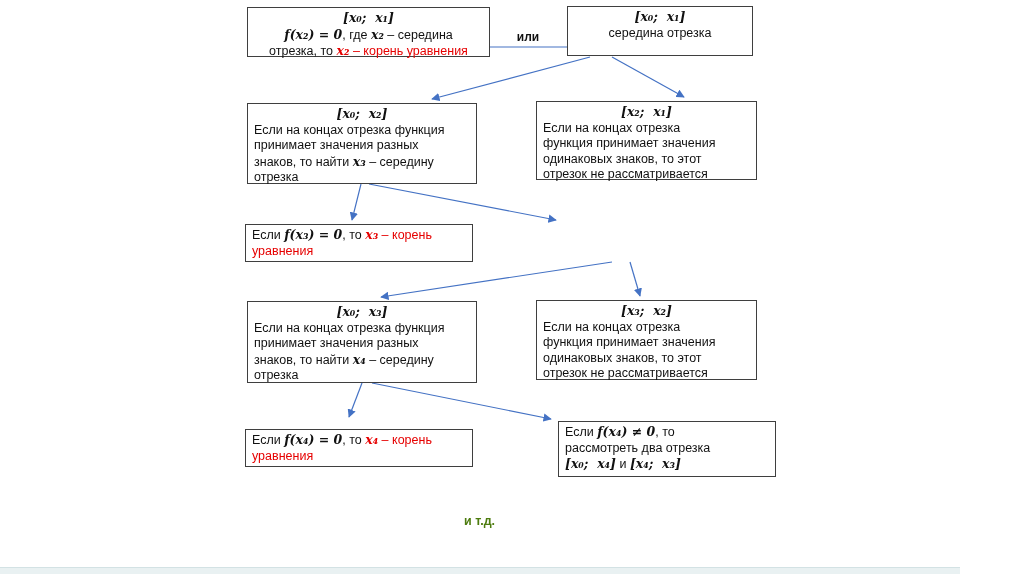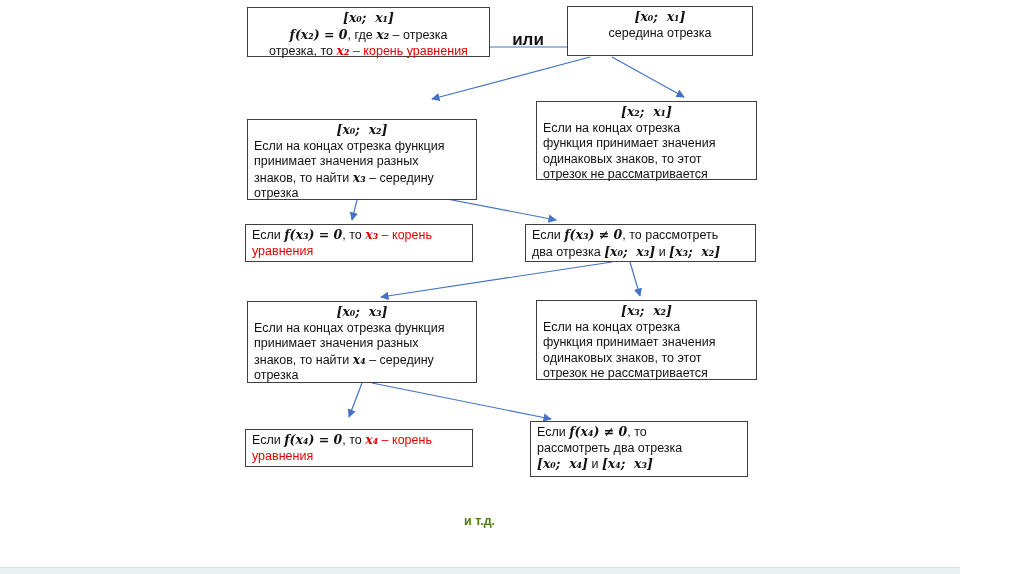--- a/index.html
+++ b/index.html
@@ -11,21 +11,21 @@
   .box{
     position:absolute;border:1px solid #3f3f3f;background:#ffffff;
     font-size:12.5px;line-height:15.5px;padding:2px 6px;box-sizing:border-box;
   }
   .box .tline{white-space:pre;text-align:left;}
   .box .tline.center{text-align:center;}
   .math{font-family:"DejaVu Serif",serif;font-style:italic;font-weight:bold;}
   .red{color:#e60000;}
   .or-label{
     position:absolute;left:503px;top:30px;width:50px;text-align:center;
-    font-size:17px;font-weight:bold;color:#111111;
+    font-size:12px;font-weight:bold;color:#111111;
   }
   .etc-label{
     position:absolute;left:464px;top:514px;font-size:12.5px;color:#4d7c0f;font-weight:bold;
   }
   .footer-bar{
     position:absolute;left:0;top:567px;width:1024px;height:7px;
     background:#e9f1f2;border-top:1px solid #d3e2e4;box-sizing:border-box;
   }
 </style>
 </head>
@@ -47,56 +47,52 @@
       <line x1="369" y1="184" x2="556" y2="220" marker-end="url(#arr)"></line>
       <line x1="612" y1="262" x2="381" y2="297" marker-end="url(#arr)"></line>
       <line x1="630" y1="262" x2="640" y2="296" marker-end="url(#arr)"></line>
       <line x1="362" y1="383" x2="349" y2="417" marker-end="url(#arr)"></line>
       <line x1="372" y1="383" x2="551" y2="419" marker-end="url(#arr)"></line>
     </g>
   </svg>
 
   <div class="box" style="left:247px;top:7px;width:243px;height:50px;">
       <div class="tline center"><span class="math">[x₀;  x₁]</span></div>
-      <div class="tline center"><span class="math">f(x₂) = 0</span><span>, где </span><span class="math">x₂</span><span> – отрезка</span></div>
+      <div class="tline center"><span class="math">f(x₂) = 0</span><span>, где </span><span class="math">x₂</span><span> – середина</span></div>
       <div class="tline center"><span>отрезка, то </span><span class="math red">x₂</span><span class="red"> – корень уравнения</span></div>
     </div>
 
   <div class="or-label">или</div>
 
   <div class="box" style="left:567px;top:6px;width:186px;height:50px;">
       <div class="tline center"><span class="math">[x₀;  x₁]</span></div>
       <div class="tline center"><span>середина отрезка</span></div>
     </div>
 
-  <div class="box" style="left:247px;top:103px;width:230px;height:81px;margin-top:16px;">
+  <div class="box" style="left:247px;top:103px;width:230px;height:81px;">
       <div class="tline center"><span class="math">[x₀;  x₂]</span></div>
       <div class="tline"><span>Если на концах отрезка функция</span></div>
       <div class="tline"><span>принимает значения разных</span></div>
       <div class="tline"><span>знаков, то найти </span><span class="math">x₃</span><span> – середину</span></div>
       <div class="tline"><span>отрезка</span></div>
     </div>
 
   <div class="box" style="left:536px;top:101px;width:221px;height:79px;">
       <div class="tline center"><span class="math">[x₂;  x₁]</span></div>
       <div class="tline"><span>Если на концах отрезка</span></div>
       <div class="tline"><span>функция принимает значения</span></div>
       <div class="tline"><span>одинаковых знаков, то этот</span></div>
       <div class="tline"><span>отрезок не рассматривается</span></div>
     </div>
 
   <div class="box" style="left:245px;top:224px;width:228px;height:38px;">
       <div class="tline"><span>Если </span><span class="math">f(x₃) = 0</span><span>, то </span><span class="math red">x₃</span><span class="red"> – корень</span></div>
       <div class="tline"><span class="red">уравнения</span></div>
     </div>
 
-  <div class="box" style="left:525px;top:224px;width:231px;height:38px;">
-      <div class="tline"><span>Если </span><span class="math">f(x₃) ≠ 0</span><span>, то рассмотреть</span></div>
-      <div class="tline"><span>два отрезка </span><span class="math">[x₀;  x₃]</span><span> и </span><span class="math">[x₃;  x₂]</span></div>
-    </div>
 
   <div class="box" style="left:247px;top:301px;width:230px;height:82px;">
       <div class="tline center"><span class="math">[x₀;  x₃]</span></div>
       <div class="tline"><span>Если на концах отрезка функция</span></div>
       <div class="tline"><span>принимает значения разных</span></div>
       <div class="tline"><span>знаков, то найти </span><span class="math">x₄</span><span> – середину</span></div>
       <div class="tline"><span>отрезка</span></div>
     </div>
 
   <div class="box" style="left:536px;top:300px;width:221px;height:80px;">
@@ -105,21 +101,21 @@
       <div class="tline"><span>функция принимает значения</span></div>
       <div class="tline"><span>одинаковых знаков, то этот</span></div>
       <div class="tline"><span>отрезок не рассматривается</span></div>
     </div>
 
   <div class="box" style="left:245px;top:421px;width:228px;height:38px;margin-top:8px;">
       <div class="tline"><span>Если </span><span class="math">f(x₄) = 0</span><span>, то </span><span class="math red">x₄</span><span class="red"> – корень</span></div>
       <div class="tline"><span class="red">уравнения</span></div>
     </div>
 
-  <div class="box" style="left:530px;top:421px;width:218px;height:56px;">
+  <div class="box" style="left:558px;top:421px;width:218px;height:56px;">
       <div class="tline"><span>Если </span><span class="math">f(x₄) ≠ 0</span><span>, то</span></div>
       <div class="tline"><span>рассмотреть два отрезка</span></div>
       <div class="tline"><span class="math">[x₀;  x₄]</span><span> и </span><span class="math">[x₄;  x₃]</span></div>
     </div>
 
   <div class="etc-label">и т.д.</div>
 
   <div class="footer-bar"></div>
 
 </div>

